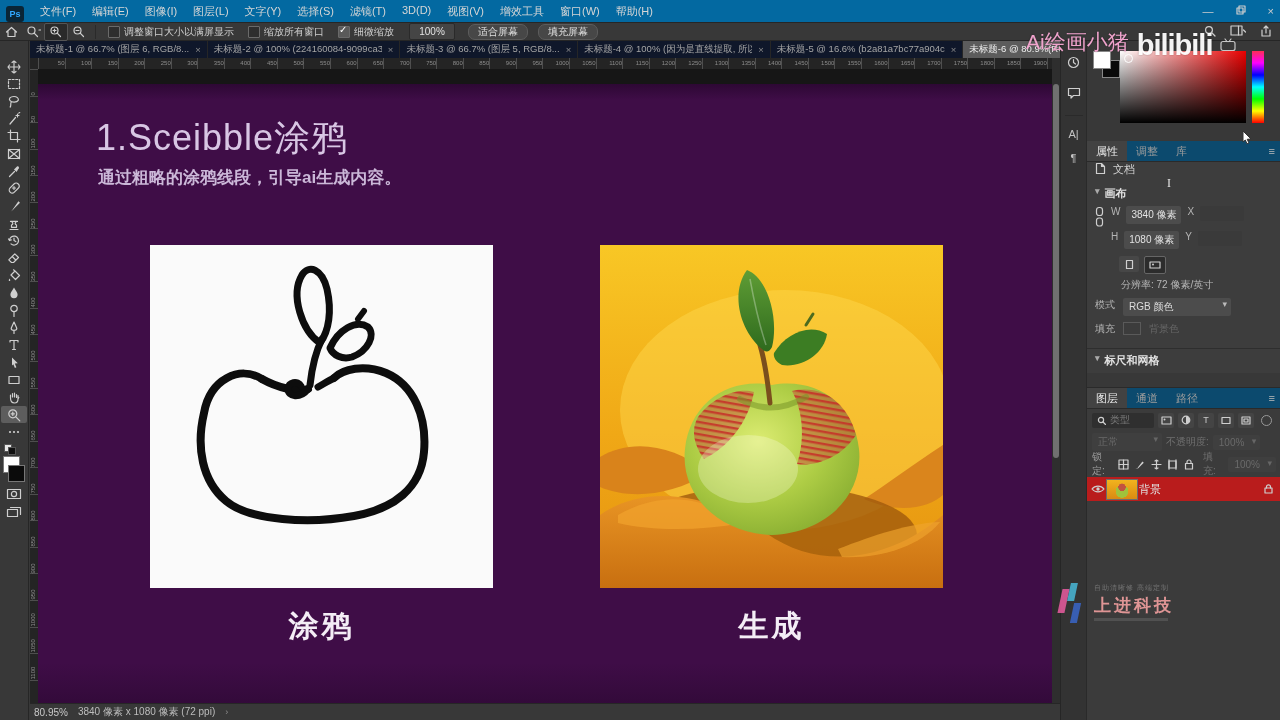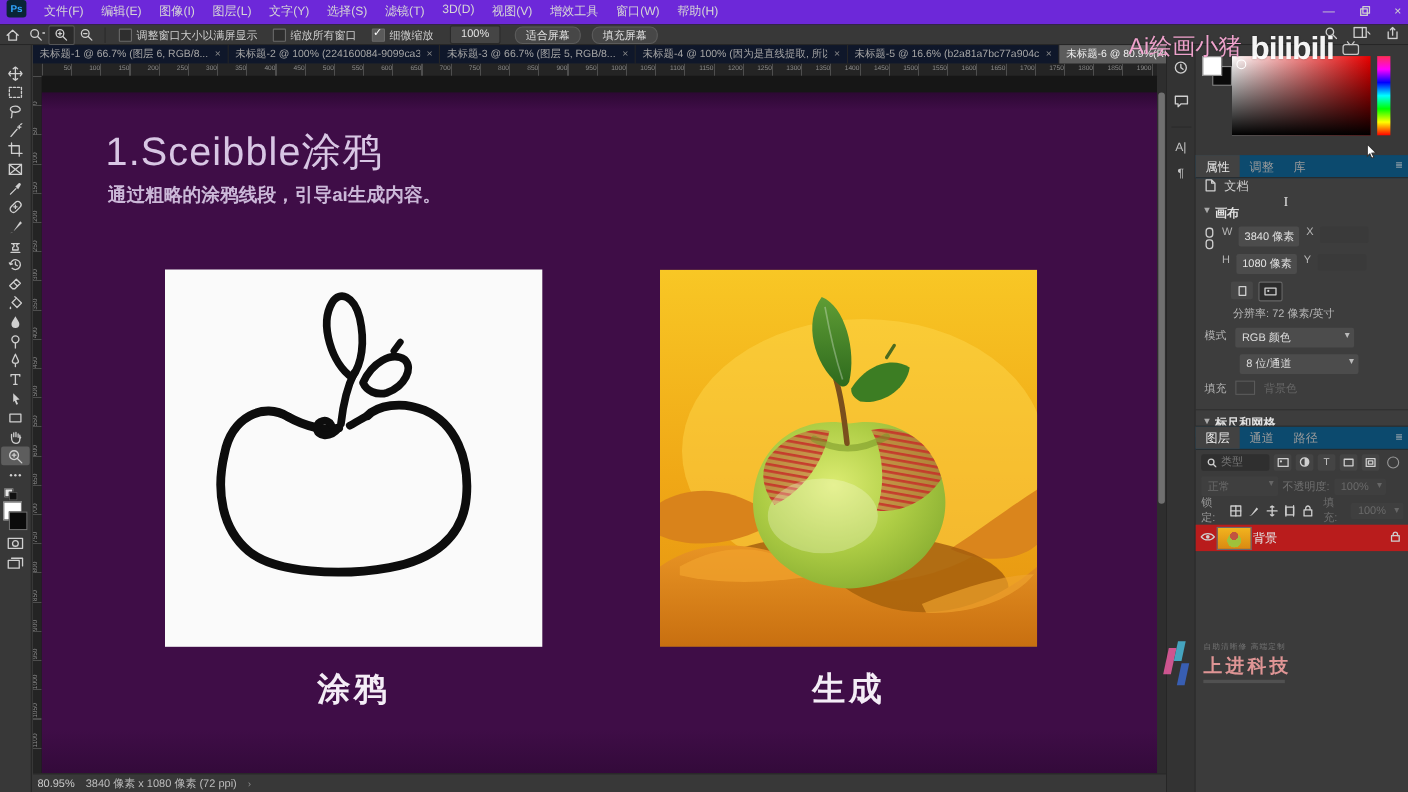--- a/index.html
+++ b/index.html
@@ -1,18 +1,18 @@
 <!DOCTYPE html>
 <html><head>
 <meta charset="utf-8">
 <style>
   html,body{margin:0;padding:0;background:#111;}
   .app{position:relative;width:1280px;height:720px;background:#383838;font-family:"Liberation Sans",sans-serif;overflow:hidden;color:#d8d8d8;}
   
-  .menubar{position:absolute;left:0;top:0;width:1280px;height:22px;background:#6d28d9;border-bottom:1px solid #262626;display:flex;align-items:flex-start;font-size:11px;}
+  .menubar{position:absolute;left:0;top:0;width:1280px;height:22px;background:#0369a1;border-bottom:1px solid #262626;display:flex;align-items:flex-end;font-size:11px;}
   .pslogo{width:18px;height:16px;margin:0 8px 0 6px;background:#0a2536;border-radius:3px;color:#31a8ff;font-size:9px;font-weight:bold;display:flex;align-items:center;justify-content:center;}
   .menu-items{display:flex;gap:0;}
   .menu-item{padding:3px 8px;color:#d6d6d6;cursor:default;}
   .win-controls{position:absolute;right:6px;top:0;height:22px;display:flex;align-items:center;gap:22px;color:#cfcfcf;font-size:11px;}
   
   .optionsbar{position:absolute;left:0;top:23px;width:1280px;height:17px;background:#383838;border-bottom:1px solid #262626;display:flex;align-items:center;font-size:10px;color:#cfcfcf;}
   .ob-icon{display:flex;align-items:center;justify-content:center;width:22px;height:16px;}
   .ob-icon.active{background:#2a2a2a;border:1px solid #555;border-radius:2px;}
   .ob-sep{width:1px;height:14px;background:#2a2a2a;margin:0 5px;}
   .cb{display:flex;align-items:center;gap:4px;margin:0 7px;}
@@ -618,23 +618,20 @@
                 <rect class="s" x="1" y="2" width="10" height="6"></rect>
                 <circle class="f" cx="4" cy="4.5" r="1"></circle>
               </svg>
             </span>
         </div>
         <div class="row resline">分辨率: 72 像素/英寸</div>
         <div class="row" style="height:24px;gap:8px;">
           <span style="color:#b5b5b5;">模式</span>
           <span class="dd" style="min-width:86px;">RGB 颜色</span>
         </div>
-        <div class="row" style="height:24px;padding-left:40px;">
-          <span class="dd" style="min-width:86px;">8 位/通道</span>
-        </div>
         <div class="row" style="height:22px;gap:8px;">
           <span style="color:#b5b5b5;">填充</span>
           <span style="width:16px;height:11px;background:#3c3c3c;border:1px solid #5a5a5a;"></span>
           <span style="color:#666;">背景色</span>
         </div>
         <div class="divline"></div>
         <div class="row sect">
           <span class="chev">▾</span>
           <span>标尺和网格</span>
         </div>

